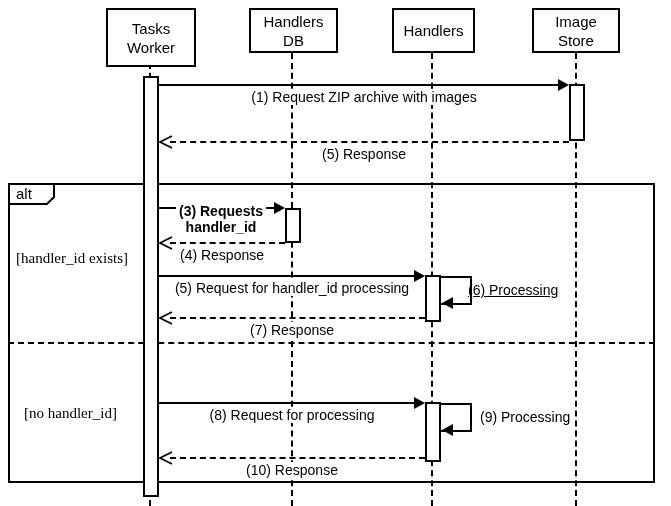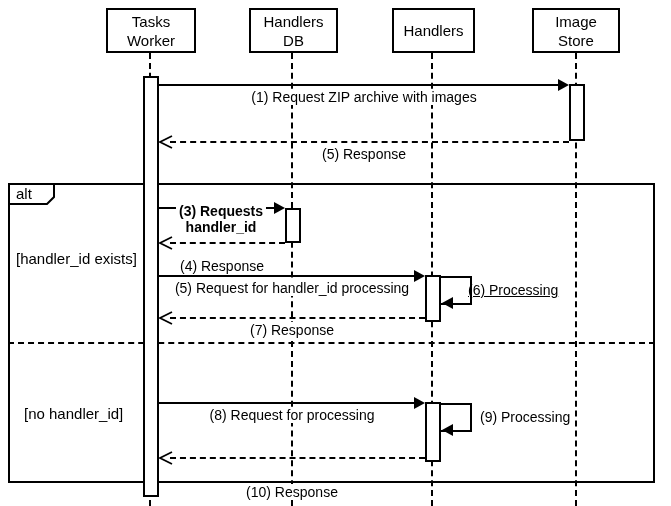--- a/index.html
+++ b/index.html
@@ -16,21 +16,21 @@
              border-bottom:6px solid transparent;border-left:11px solid #000;z-index:5;}
   .arr-left{position:absolute;width:0;height:0;border-top:6px solid transparent;
             border-bottom:6px solid transparent;border-right:11px solid #000;z-index:5;}
   .arr-open{position:absolute;z-index:5;}
   .msg-label{position:absolute;transform:translateX(-50%);background:#fff;font-size:14px;
              line-height:16px;white-space:nowrap;padding:0 3px;text-align:center;z-index:5;margin-top:12px;}
   .self-loop{position:absolute;box-sizing:border-box;border:2px solid #000;border-left:none;z-index:4;}
   .self-label{position:absolute;font-size:14px;line-height:16px;white-space:nowrap;z-index:5;}
   .frame{position:absolute;box-sizing:border-box;border:2px solid #000;background:transparent;z-index:2;}
   .divider{position:absolute;height:0;border-top:2px dashed #000;z-index:2;}
-  .guard{position:absolute;font-size:15px;line-height:17px;white-space:nowrap;z-index:4;}
+  .guard{position:absolute;font-size:15px;line-height:17px;white-space:nowrap;z-index:4;font-family:Liberation Serif, serif;}
   .op-label{position:absolute;font-size:15px;line-height:17px;z-index:4;}
   .op-shape{position:absolute;z-index:3;}
 </style>
 </head>
 <body>
 
 <div class="canvas">
 
   <div class="lifeline" style="left:149px;top:53px;height:453px;"></div>
   <div class="lifeline" style="left:291px;top:53px;height:453px;"></div>
@@ -39,21 +39,21 @@
 
   <div class="frame" style="left:8px;top:183px;width:647px;height:300px;"></div>
   <div class="divider" style="left:8px;top:342px;width:647px;"></div>
   <svg class="op-shape" style="left:8px;top:183px;" width="48" height="22">
     <polygon points="1,1 46,1 46,14 39,21 1,21" fill="#ffffff" stroke="#000000" stroke-width="2"></polygon>
   </svg>
   <span class="op-label" style="left:16px;top:185px;">alt</span>
   <span class="guard" style="left:16px;top:250px;">[handler_id exists]</span>
   <span class="guard" style="left:24px;top:405px;">[no handler_id]</span>
 
-  <div class="actor" style="left:106px;top:8px;width:90px;height:45px;">
+  <div class="actor" style="left:106px;top:8px;width:90px;height:59px;">
     <span>Tasks</span>
     <span>Worker</span>
   </div>
   <div class="actor" style="left:249px;top:8px;width:89px;height:45px;">
     <span>Handlers</span>
     <span>DB</span>
   </div>
   <div class="actor" style="left:392px;top:8px;width:83px;height:45px;">
     <span>Handlers</span>
   </div>
@@ -79,21 +79,21 @@
   <span class="msg-label" style="left:364px;top:134px;">(5) Response</span>
 
   <div class="msg-solid" style="left:159px;top:207px;width:115px;"></div>
   <div class="arr-right" style="left:274px;top:202px;"></div>
   <span class="msg-label" style="left:221px;top:191px;font-weight:bold;"><span>(3) Requests</span><br><span>handler_id</span></span>
 
   <div class="msg-dashed" style="left:170px;top:242px;width:115px;"></div>
   <svg class="arr-open" style="left:158px;top:235px;" width="16" height="16">
     <path d="M14 2 L2 8 L14 14" fill="none" stroke="#000" stroke-width="1.8"></path>
   </svg>
-  <span class="msg-label" style="left:222px;top:246px;text-align:right;">(4) Response</span>
+  <span class="msg-label" style="left:222px;top:235px;text-align:right;">(4) Response</span>
 
   <div class="msg-solid" style="left:159px;top:275px;width:255px;"></div>
   <div class="arr-right" style="left:414px;top:270px;"></div>
   <span class="msg-label" style="left:292px;top:268px;">(5) Request for handler_id processing</span>
 
   <div class="self-loop" style="left:441px;top:276px;width:31px;height:29px;"></div>
   <div class="arr-left" style="left:442px;top:297px;"></div>
   <span class="self-label" style="left:468px;top:282px;text-decoration:underline;">(6) Processing</span>
 
   <div class="msg-dashed" style="left:170px;top:317px;width:255px;"></div>
@@ -107,15 +107,15 @@
   <span class="msg-label" style="left:292px;top:395px;">(8) Request for processing</span>
 
   <div class="self-loop" style="left:441px;top:403px;width:31px;height:29px;"></div>
   <div class="arr-left" style="left:442px;top:424px;"></div>
   <span class="self-label" style="left:480px;top:409px;">(9) Processing</span>
 
   <div class="msg-dashed" style="left:170px;top:457px;width:255px;"></div>
   <svg class="arr-open" style="left:158px;top:450px;" width="16" height="16">
     <path d="M14 2 L2 8 L14 14" fill="none" stroke="#000" stroke-width="1.8"></path>
   </svg>
-  <span class="msg-label" style="left:292px;top:472px;">(10) Response</span>
+  <span class="msg-label" style="left:292px;top:450px;">(10) Response</span>
 
 </div>
 
 </body></html>

